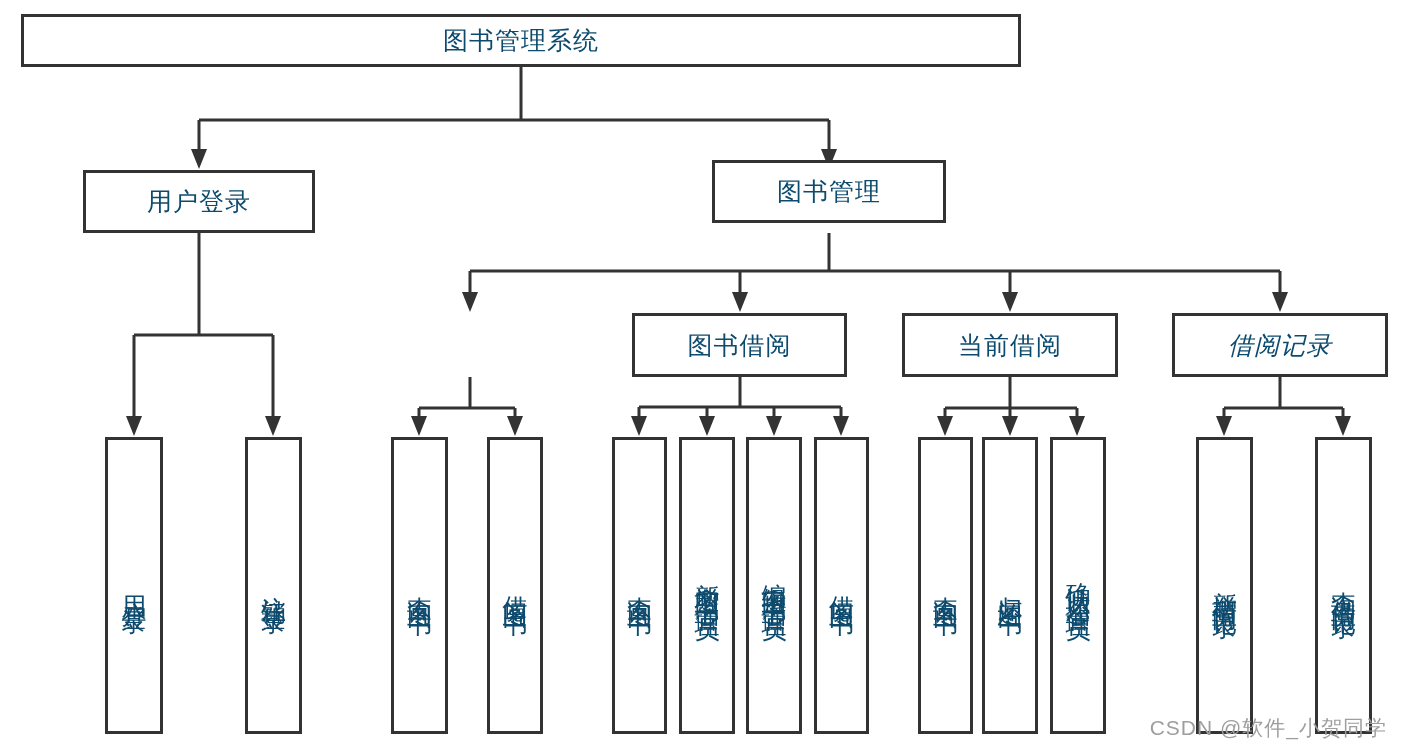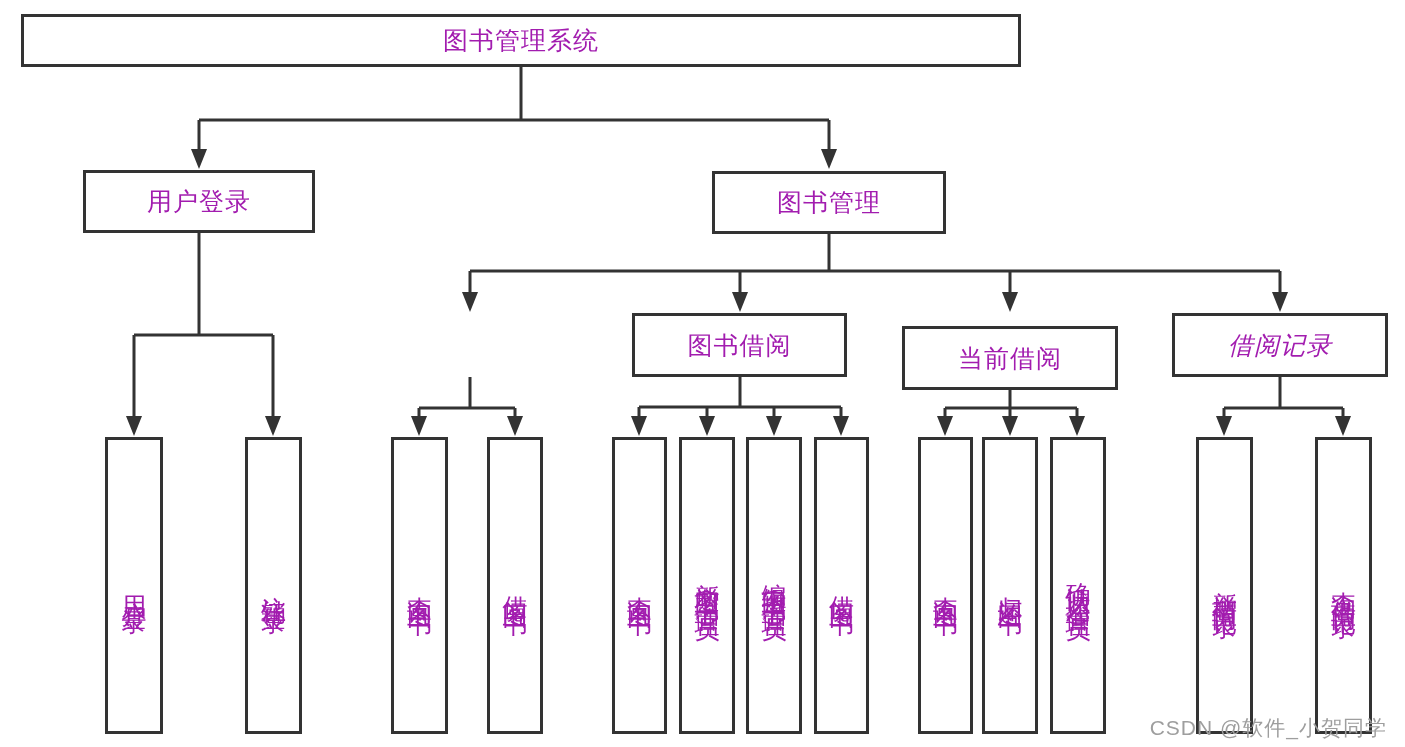--- a/index.html
+++ b/index.html
@@ -3,21 +3,21 @@
 <meta charset="utf-8">
 <style>
   html,body { margin:0; padding:0; background:#ffffff; }
   #canvas {
     position:relative; width:1405px; height:747px; background:#ffffff;
     font-family:"Liberation Sans", sans-serif; overflow:hidden;
   }
   #connectors { position:absolute; left:0; top:0; z-index:1; }
   .node {
     position:absolute; box-sizing:border-box; border:3px solid #333333;
-    background:#ffffff; color:#a21caf; display:flex;
+    background:#ffffff; color:#0c4a6e; display:flex;
     align-items:center; justify-content:center; z-index:2;
   }
   .hbox { font-size:25px; letter-spacing:1px; white-space:nowrap; }
   .vbox {
     writing-mode:vertical-rl; text-orientation:mixed;
     font-size:25px; letter-spacing:5px; line-height:1;
   }
   .watermark {
     position:absolute; right:18px; top:714px; z-index:5;
     font-size:21px; color:#9e9e9e; letter-spacing:1px; white-space:nowrap;
@@ -64,24 +64,24 @@
       <polygon points="1002,416 1018,416 1010,436"></polygon>
       <polygon points="1069,416 1085,416 1077,436"></polygon>
       <polygon points="1216,416 1232,416 1224,436"></polygon>
       <polygon points="1335,416 1351,416 1343,436"></polygon>
     </g>
   </svg>
 
   <div class="node hbox" style="left:21px; top:14px; width:1000px; height:53px;">图书管理系统</div>
 
   <div class="node hbox" style="left:83px; top:170px; width:232px; height:63px;">用户登录</div>
-  <div class="node hbox" style="left:712px; top:171px; width:234px; height:63px;">图书管理</div>
+  <div class="node hbox" style="left:712px; top:160px; width:234px; height:63px;">图书管理</div>
 
   <div class="node hbox" style="left:632px; top:313px; width:215px; height:64px;">图书借阅</div>
-  <div class="node hbox" style="left:902px; top:326px; width:216px; height:64px;">当前借阅</div>
+  <div class="node hbox" style="left:902px; top:313px; width:216px; height:64px;">当前借阅</div>
   <div class="node hbox" style="left:1172px; top:313px; width:216px; height:64px;font-style:italic;">借阅记录</div>
 
   <div class="node vbox" style="left:105px; top:437px; width:58px; height:297px;">用户登录</div>
   <div class="node vbox" style="left:245px; top:437px; width:57px; height:297px;">注销登录</div>
 
   <div class="node vbox" style="left:391px; top:437px; width:57px; height:297px;">查询图书</div>
   <div class="node vbox" style="left:487px; top:437px; width:56px; height:297px;">借阅图书</div>
 
   <div class="node vbox" style="left:612px; top:437px; width:55px; height:297px;">查询图书</div>
   <div class="node vbox" style="left:679px; top:437px; width:56px; height:297px;">新增图书（管理员）</div>

